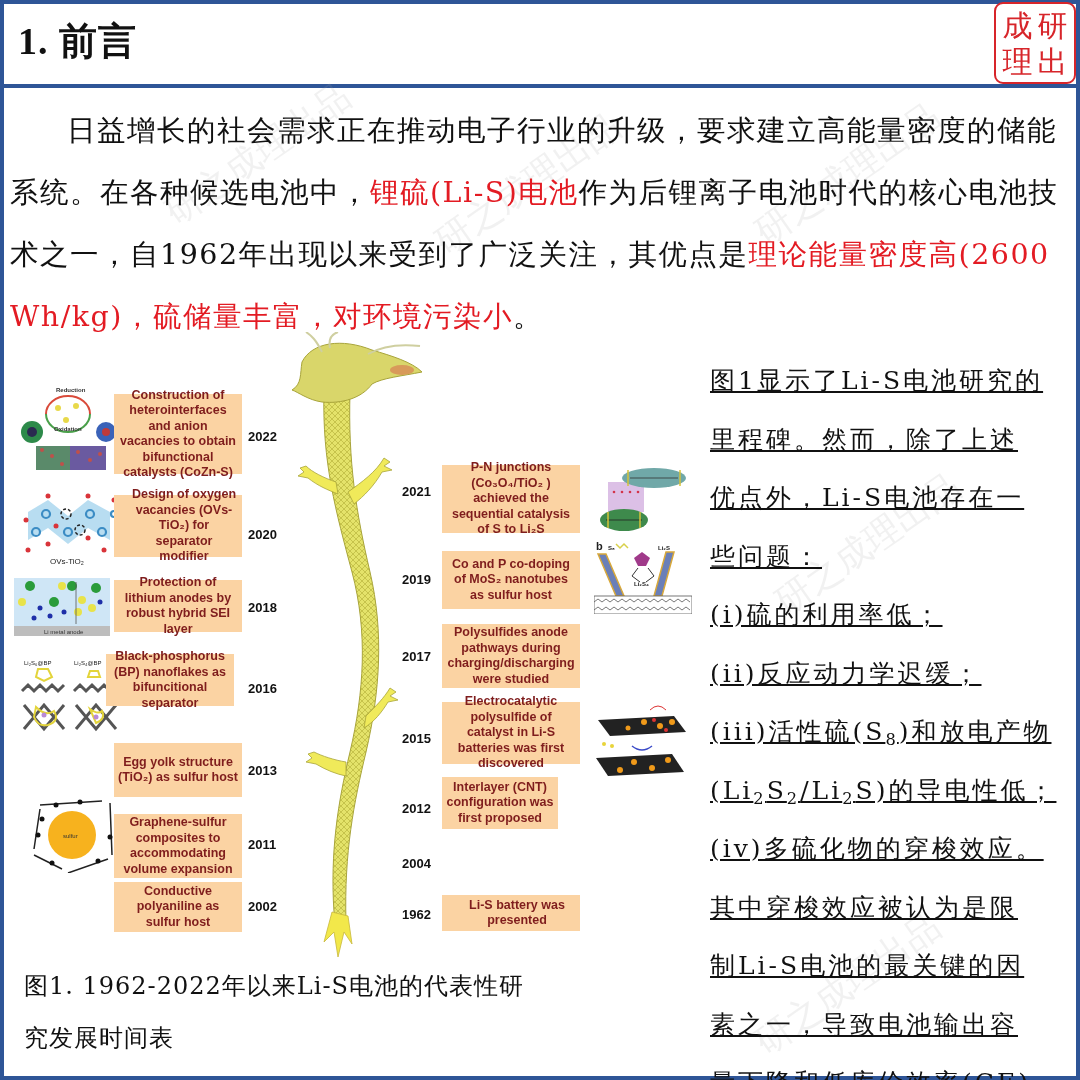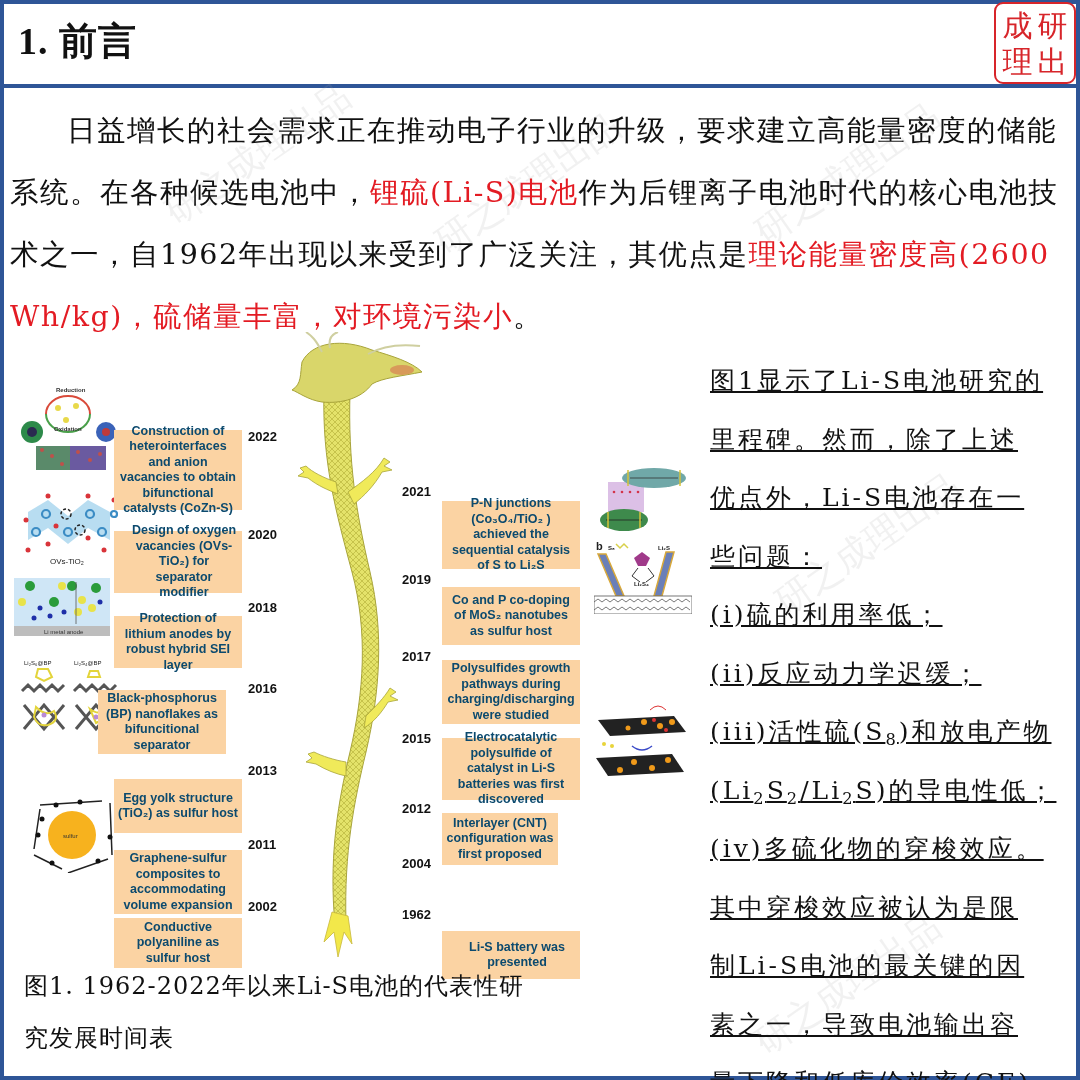--- a/index.html
+++ b/index.html
@@ -11,21 +11,21 @@
   .page-title { position: absolute; left: 18px; top: 16px; font-family: "Liberation Serif", "DejaVu Serif", serif; font-weight: bold; font-size: 38px; letter-spacing: 1px; color: #111; }
 
   .seal { position: absolute; left: 994px; top: 2px; width: 82px; height: 82px; border: 2.5px solid #d7252a; border-radius: 9px; display: grid; grid-template-columns: 1fr 1fr; grid-template-rows: 1fr 1fr; padding: 4px; }
   .seal span { color: #d7252a; font-family: "DejaVu Sans", sans-serif; font-size: 30px; line-height: 36px; text-align: center; font-weight: 300; }
 
   .intro { position: absolute; left: 10px; top: 100px; width: 1050px; font-size: 28.5px; line-height: 62px; letter-spacing: 1.5px; }
   .intro p { text-indent: 2em; }
   .red { color: #e31b23; margin-top: 27px; }
 
   .figure { position: absolute; left: 10px; top: 332px; width: 690px; height: 630px; }
-  .box { position: absolute; background: #fbd3a3; color: #0c4a6e; font-family: "Liberation Sans", "DejaVu Sans", sans-serif; font-weight: bold; font-size: 12.5px; line-height: 15.5px; text-align: center; display: flex; align-items: center; justify-content: center; padding: 2px 4px; margin-top: 36px; }
+  .box { position: absolute; background: #fbd3a3; color: #7f1d1d; font-family: "Liberation Sans", "DejaVu Sans", sans-serif; font-weight: bold; font-size: 12.5px; line-height: 15.5px; text-align: center; display: flex; align-items: center; justify-content: center; padding: 2px 4px; }
   .year { position: absolute; font-family: "Liberation Sans", "DejaVu Sans", sans-serif; font-weight: bold; font-size: 13px; color: #111; }
   .thumb { position: absolute; }
 
   .dragon { position: absolute; left: 262px; top: 0px; width: 160px; height: 630px; }
 
   .caption { position: absolute; left: 24px; top: 960px; width: 600px; font-size: 24px; line-height: 52px; letter-spacing: 1px; }
 
   .side { position: absolute; left: 710px; top: 352px; width: 355px; font-size: 25px; line-height: 58.5px; letter-spacing: 3px; }
   .side div { white-space: nowrap; text-decoration: underline; }
   sub { font-size: 0.65em; vertical-align: -0.3em; line-height: 0; }
@@ -172,21 +172,21 @@
 
   <div class="box" style="left:104px;top:62px;width:128px;height:80px;">Construction of heterointerfaces and anion vacancies to obtain bifunctional catalysts (CoZn-S)</div>
   <div class="year" style="left:238px;top:97px;">2022</div>
 
   <div class="box" style="left:104px;top:163px;width:128px;height:62px;padding-left:16px;">Design of oxygen vacancies (OVs-TiO₂) for separator modifier</div>
   <div class="year" style="left:238px;top:195px;">2020</div>
 
   <div class="box" style="left:104px;top:248px;width:128px;height:52px;">Protection of lithium anodes by robust hybrid SEI layer</div>
   <div class="year" style="left:238px;top:268px;">2018</div>
 
-  <div class="box" style="left:88px;top:322px;width:128px;height:64px;">Black-phosphorus (BP) nanoflakes as bifuncitional separator</div>
+  <div class="box" style="left:96px;top:322px;width:128px;height:52px;">Black-phosphorus (BP) nanoflakes as bifuncitional separator</div>
   <div class="year" style="left:238px;top:349px;">2016</div>
 
   <div class="box" style="left:104px;top:411px;width:128px;height:54px;">Egg yolk structure (TiO₂) as sulfur host</div>
   <div class="year" style="left:238px;top:431px;">2013</div>
 
   <div class="box" style="left:104px;top:482px;width:128px;height:64px;">Graphene-sulfur composites to accommodating volume expansion</div>
   <div class="year" style="left:238px;top:505px;">2011</div>
 
   <div class="box" style="left:104px;top:550px;width:128px;height:50px;">Conductive polyaniline as sulfur host</div>
   <div class="year" style="left:238px;top:567px;">2002</div>
@@ -209,32 +209,32 @@
     <path d="M74 430 C 62 428, 50 424, 42 420 L 36 422 L 40 426 L 34 430 L 44 432 C 54 438, 64 442, 74 444 Z" fill="#f0ea5a" stroke="#a8a43a" stroke-width="0.8"></path>
   </svg>
 
   <div class="year" style="left:392px;top:152px;">2021</div>
   <div class="box" style="left:432px;top:133px;width:138px;height:68px;">P-N junctions (Co₃O₄/TiO₂ ) achieved the sequential catalysis of S to Li₂S</div>
 
   <div class="year" style="left:392px;top:240px;">2019</div>
   <div class="box" style="left:432px;top:219px;width:138px;height:58px;">Co and P co-doping of MoS₂ nanotubes as sulfur host</div>
 
   <div class="year" style="left:392px;top:317px;">2017</div>
-  <div class="box" style="left:432px;top:292px;width:138px;height:64px;">Polysulfides growth pathways during charging/discharging were studied</div>
+  <div class="box" style="left:432px;top:292px;width:138px;height:64px;">Polysulfides anode pathways during charging/discharging were studied</div>
 
   <div class="year" style="left:392px;top:399px;">2015</div>
   <div class="box" style="left:432px;top:370px;width:138px;height:62px;">Electrocatalytic polysulfide of catalyst in Li-S batteries was first discovered</div>
 
   <div class="year" style="left:392px;top:469px;">2012</div>
   <div class="box" style="left:432px;top:445px;width:116px;height:52px;">Interlayer (CNT) configuration was first proposed</div>
 
   <div class="year" style="left:392px;top:524px;">2004</div>
 
   <div class="year" style="left:392px;top:575px;">1962</div>
-  <div class="box" style="left:432px;top:563px;width:138px;height:48px;padding-left:16px;">Li-S battery was presented</div>
+  <div class="box" style="left:432px;top:563px;width:138px;height:36px;padding-left:16px;">Li-S battery was presented</div>
 
   <svg class="thumb" style="left:588px;top:136px;" width="92" height="66" viewBox="0 0 92 66">
     <rect x="10" y="14" width="36" height="30" fill="#dcc0e6"></rect>
     <g fill="#d3344a">
         <circle cx="16" cy="24" r="1.3"></circle>
         <circle cx="24" cy="24" r="1.3"></circle>
         <circle cx="32" cy="24" r="1.3"></circle>
         <circle cx="40" cy="24" r="1.3"></circle>
       </g>
     <ellipse cx="56" cy="10" rx="32" ry="10" fill="#70a8a8"></ellipse>

